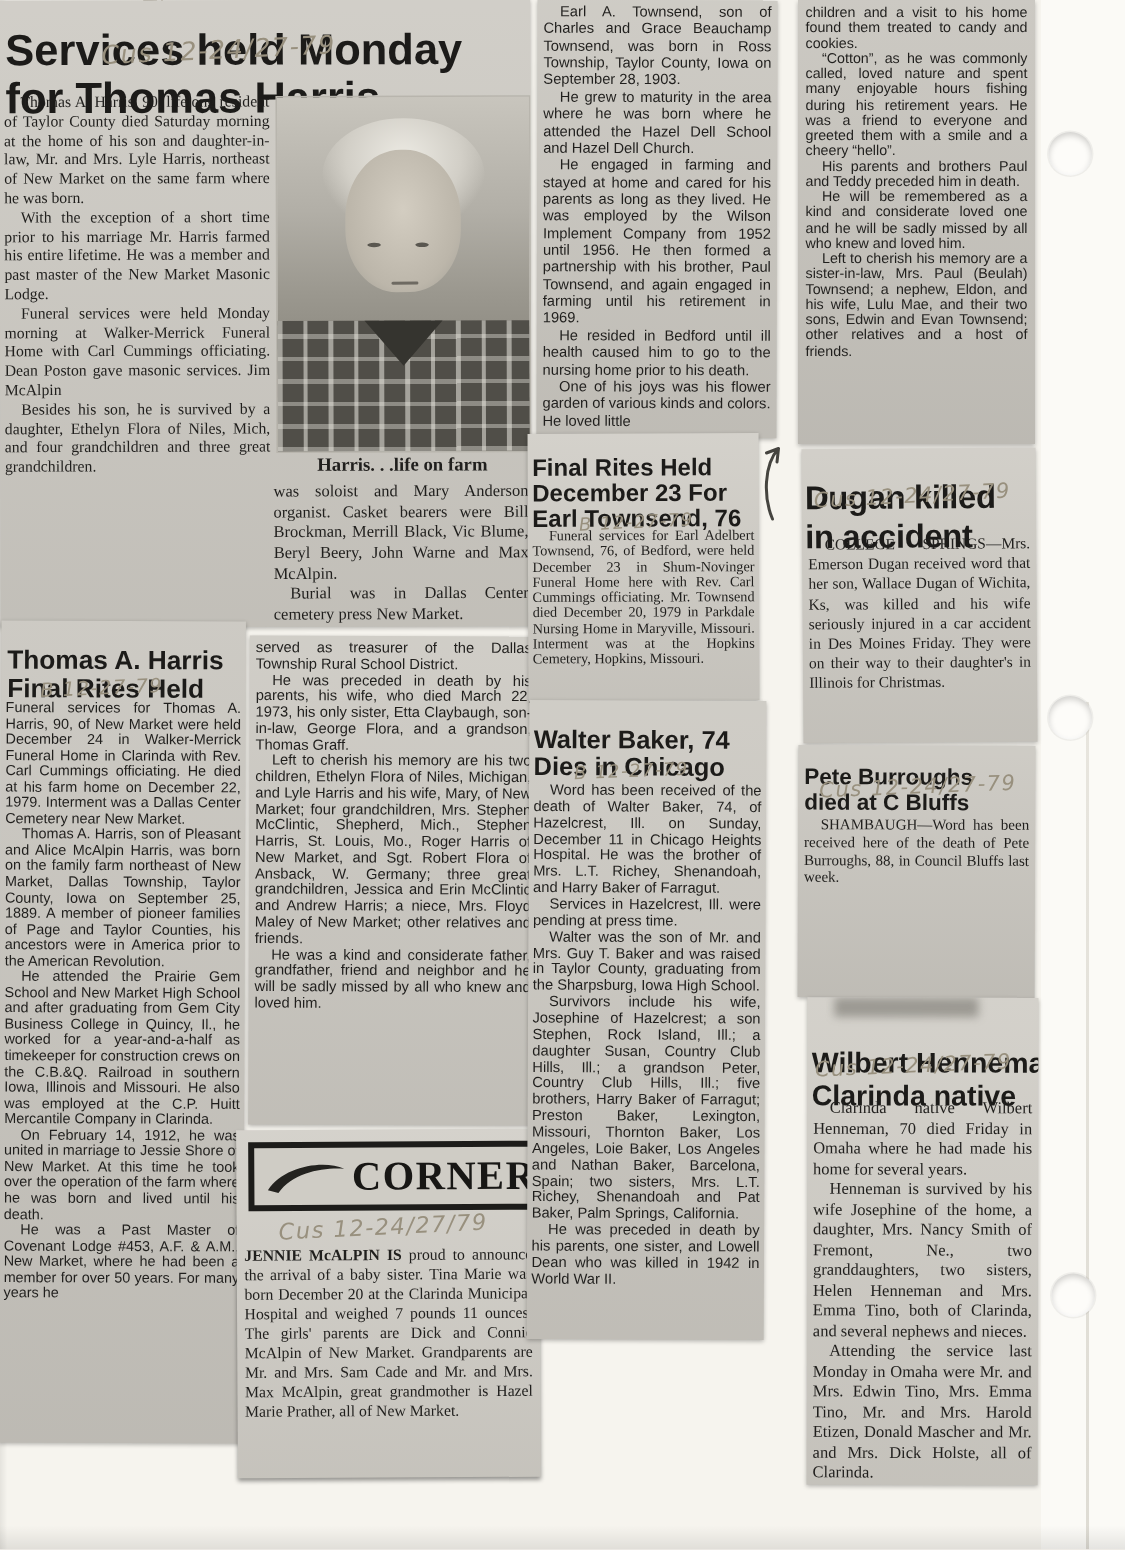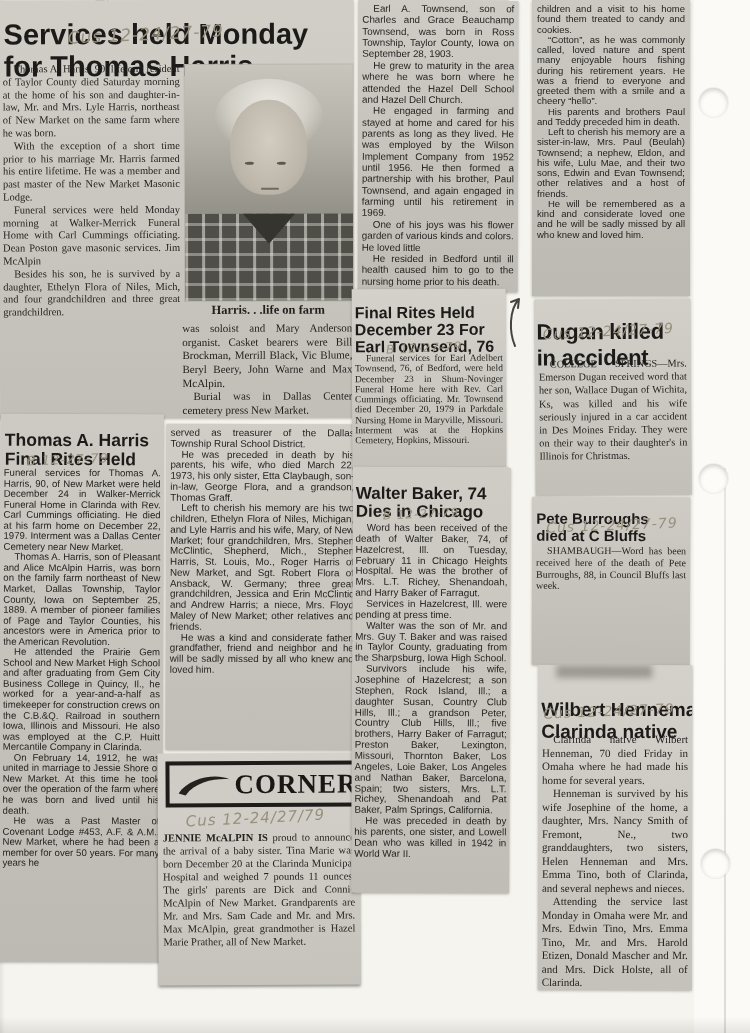--- a/index.html
+++ b/index.html
@@ -178,22 +178,22 @@
     <div class="body serif">
       <p class="para" style="text-indent:0;"><strong>JENNIE McALPIN IS</strong> <span>proud to announce the arrival of a baby sister. Tina Marie was born December 20 at the Clarinda Municipal Hospital and weighed 7 pounds 11 ounces. The girls' parents are Dick and Connie McAlpin of New Market. Grandparents are Mr. and Mrs. Sam Cade and Mr. and Mrs. Max McAlpin, great grandmother is Hazel Marie Prather, all of New Market.</span></p>
     </div>
   </section>
 
   <section class="clip" id="townsend-bio">
     <div class="body sans">
         <p class="para">Earl A. Townsend, son of Charles and Grace Beauchamp Townsend, was born in Ross Township, Taylor County, Iowa on September 28, 1903.</p>
         <p class="para">He grew to maturity in the area where he was born where he attended the Hazel Dell School and Hazel Dell Church.</p>
         <p class="para">He engaged in farming and stayed at home and cared for his parents as long as they lived. He was employed by the Wilson Implement Company from 1952 until 1956. He then formed a partnership with his brother, Paul Townsend, and again engaged in farming until his retirement in 1969.</p>
+        <p class="para">He resided in Bedford until ill health caused him to go to the nursing home prior to his death.</p>
         <p class="para">One of his joys was his flower garden of various kinds and colors. He loved little</p>
-        <p class="para">He resided in Bedford until ill health caused him to go to the nursing home prior to his death.</p>
       </div>
   </section>
 
   <section class="clip" id="townsend-rites">
     <h2 class="hl">
         <p class="para">Final Rites Held</p>
         <p class="para">December 23 For</p>
         <p class="para">Earl Townsend, 76</p>
       </h2>
     <div class="hw">B 12-27-79</div>
@@ -206,35 +206,35 @@
     <path d="M10,54 C4,40 4,18 14,7 M14,7 l-8,3 M14,7 l-1,9" fill="none" stroke="#45443f" stroke-width="2" stroke-linecap="round"></path>
   </svg>
 
   <section class="clip" id="baker">
     <h2 class="hl">
         <p class="para">Walter Baker, 74</p>
         <p class="para">Dies in Chicago</p>
       </h2>
     <div class="hw">B 12-27-79</div>
     <div class="body sans">
-        <p class="para">Word has been received of the death of Walter Baker, 74, of Hazelcrest, Ill. on Tuesday, February 11 in Chicago Heights Hospital. He was the brother of Mrs. L.T. Richey, Shenandoah, and Harry Baker of Farragut.</p>
+        <p class="para">Word has been received of the death of Walter Baker, 74, of Hazelcrest, Ill. on Sunday, December 11 in Chicago Heights Hospital. He was the brother of Mrs. L.T. Richey, Shenandoah, and Harry Baker of Farragut.</p>
         <p class="para">Services in Hazelcrest, Ill. were pending at press time.</p>
         <p class="para">Walter was the son of Mr. and Mrs. Guy T. Baker and was raised in Taylor County, graduating from the Sharpsburg, Iowa High School.</p>
         <p class="para">Survivors include his wife, Josephine of Hazelcrest; a son Stephen, Rock Island, Ill.; a daughter Susan, Country Club Hills, Ill.; a grandson Peter, Country Club Hills, Ill.; five brothers, Harry Baker of Farragut; Preston Baker, Lexington, Missouri, Thornton Baker, Los Angeles, Loie Baker, Los Angeles and Nathan Baker, Barcelona, Spain; two sisters, Mrs. L.T. Richey, Shenandoah and Pat Baker, Palm Springs, California.</p>
         <p class="para">He was preceded in death by his parents, one sister, and Lowell Dean who was killed in 1942 in World War II.</p>
       </div>
   </section>
 
   <section class="clip" id="cotton">
     <div class="body sans first-flush">
         <p class="para">children and a visit to his home found them treated to candy and cookies.</p>
         <p class="para">“Cotton”, as he was commonly called, loved nature and spent many enjoyable hours fishing during his retirement years. He was a friend to everyone and greeted them with a smile and a cheery “hello”.</p>
         <p class="para">His parents and brothers Paul and Teddy preceded him in death.</p>
+        <p class="para">He will be remembered as a kind and considerate loved one and he will be sadly missed by all who knew and loved him.</p>
         <p class="para">Left to cherish his memory are a sister-in-law, Mrs. Paul (Beulah) Townsend; a nephew, Eldon, and his wife, Lulu Mae, and their two sons, Edwin and Evan Townsend; other relatives and a host of friends.</p>
-        <p class="para">He will be remembered as a kind and considerate loved one and he will be sadly missed by all who knew and loved him.</p>
       </div>
   </section>
 
   <section class="clip" id="dugan">
     <h2 class="hl">
         <p class="para">Dugan killed</p>
         <p class="para">in accident</p>
       </h2>
     <div class="hw">Cus 12-24/27-79</div>
     <div class="body serif">

